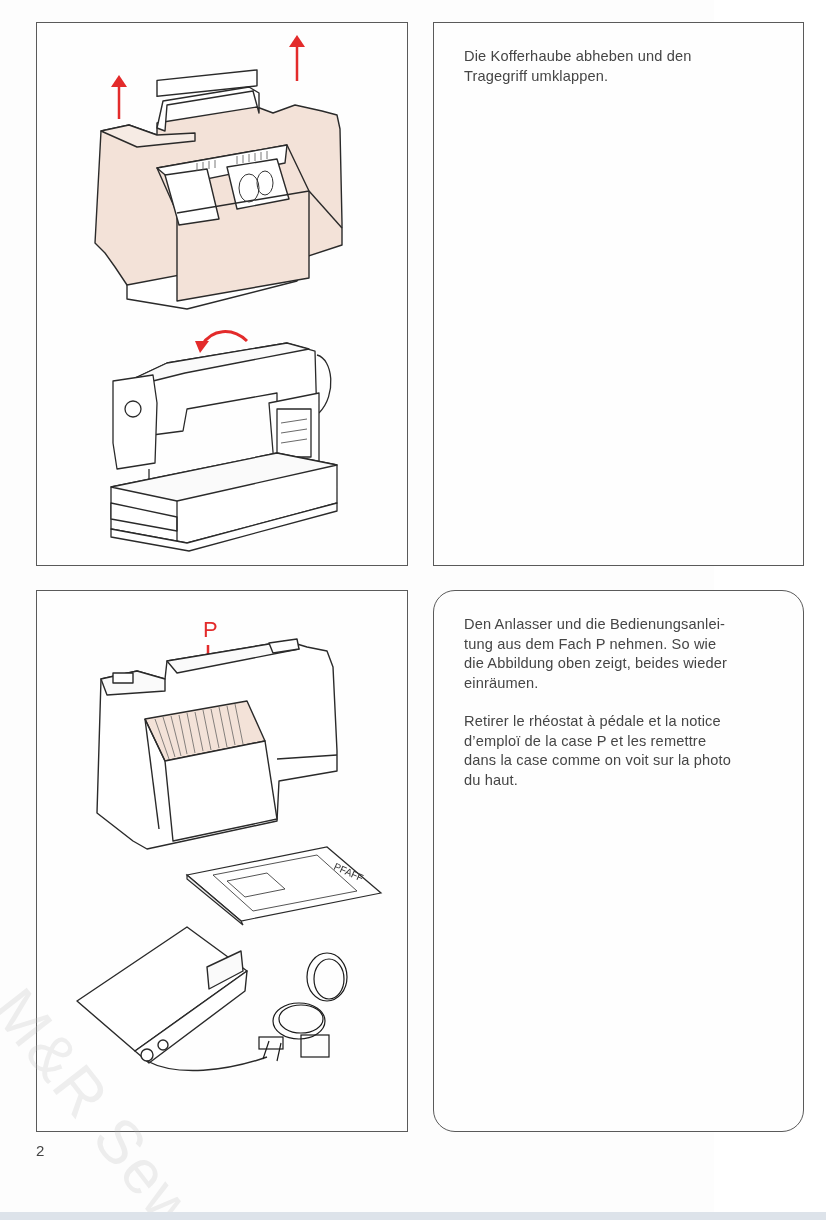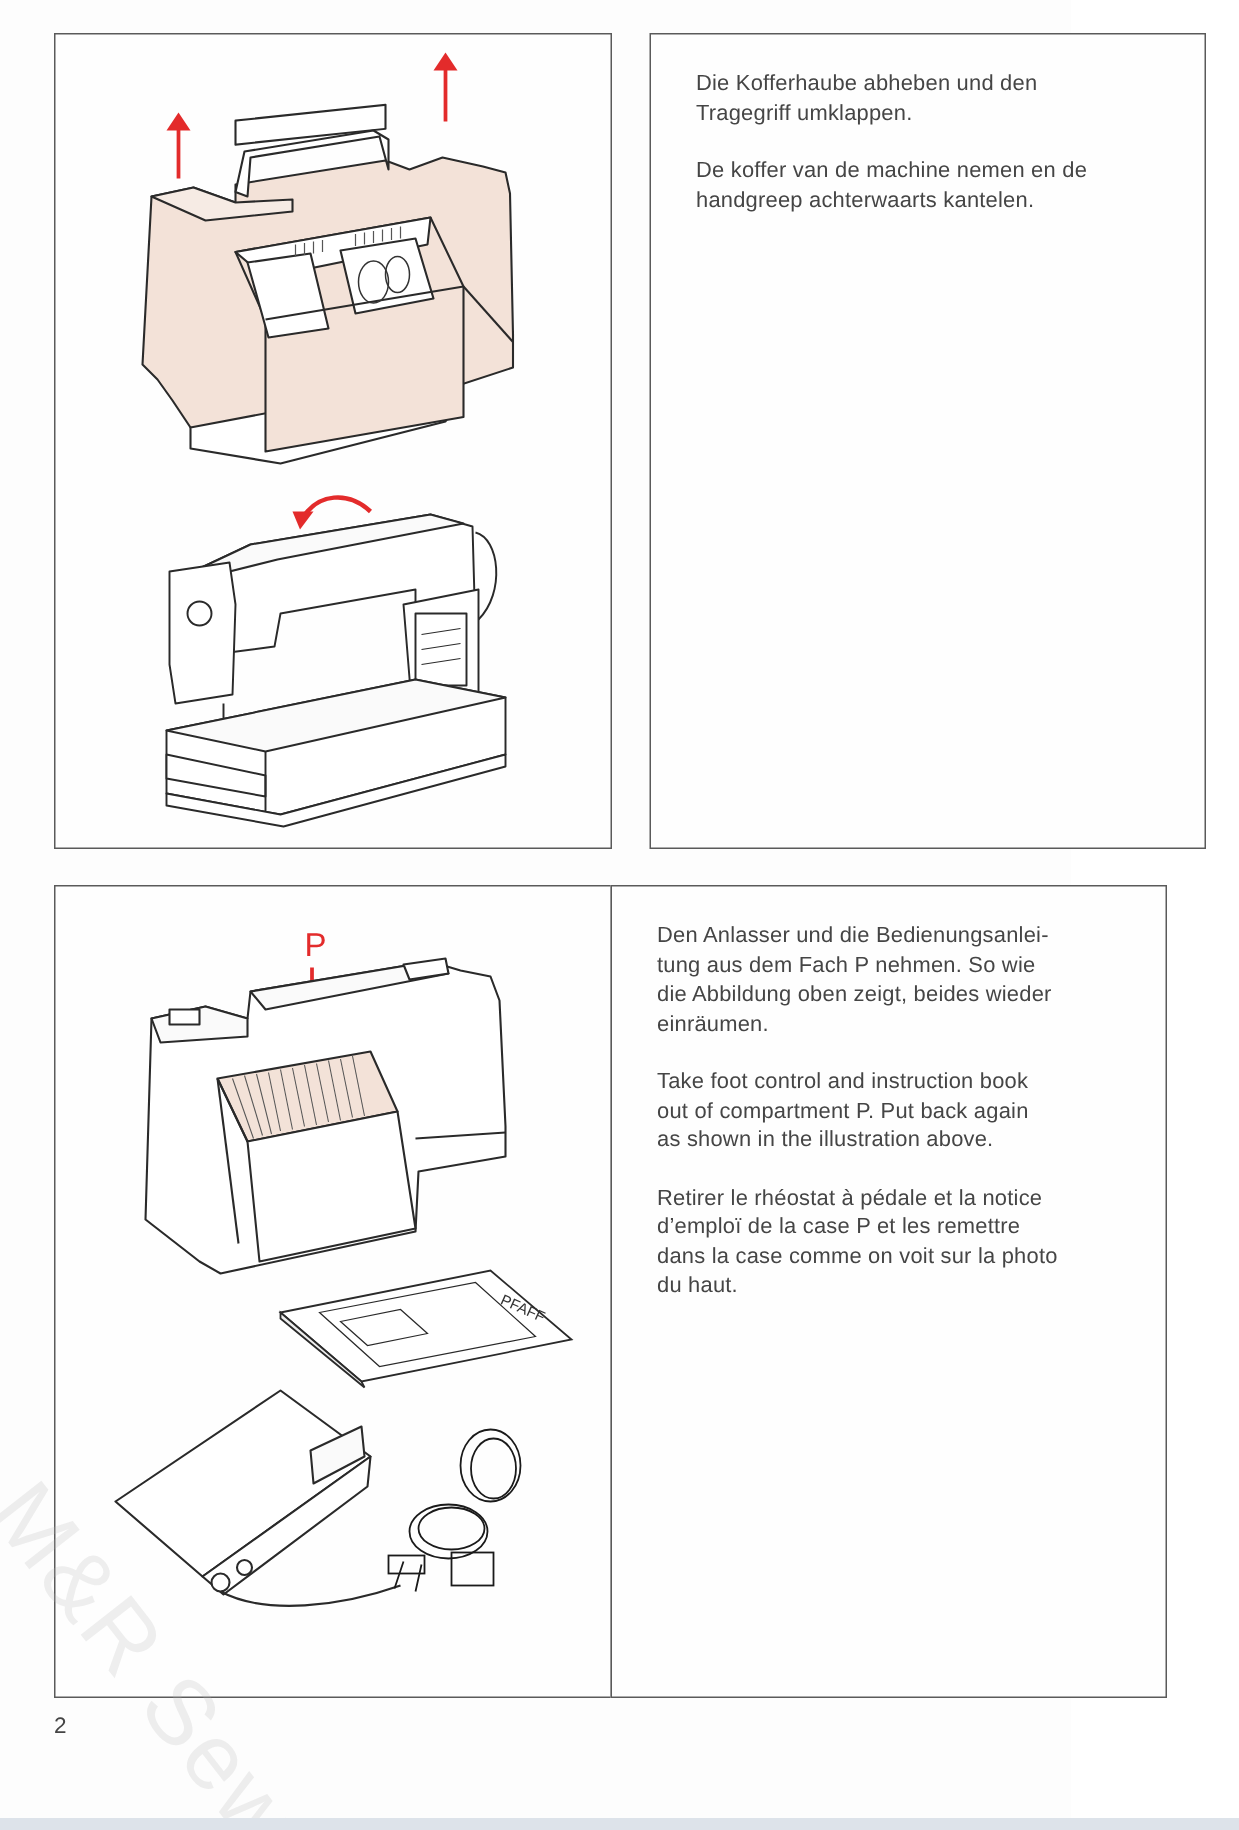--- a/index.html
+++ b/index.html
@@ -10,21 +10,21 @@
     color: #3a3a3a;
   }
   .page { position: absolute; left: 0; top: 0; width: 714px; height: 1212px; background: #fdfdfd; }
   .bottom-strip { position: absolute; left: 0; top: 1212px; width: 826px; height: 8px; background: #dde3ea; }
   .panel {
     position: absolute; border: 1.5px solid #5a5a5a; background: #fefefe; box-sizing: border-box;
   }
   #p-tl { left: 36px; top: 22px; width: 372px; height: 544px; }
   #p-tr { left: 433px; top: 22px; width: 371px; height: 544px; }
   #p-bl { left: 36px; top: 590px; width: 372px; height: 542px; }
-  #p-br { left: 407px; top: 590px; width: 371px; height: 542px; }
+  #p-br { left: 433px; top: 590px; width: 371px; height: 542px; border-radius: 22px; }
   .text-block { position: absolute; left: 30px; right: 20px; top: 24px; }
   .para {
     font-size: 14.6px; line-height: 19.5px; margin: 0 0 19px 0; color: #454545;
     letter-spacing: 0.15px; white-space: pre-line;
   }
   .page-number { position: absolute; left: 36px; top: 1142px; font-size: 15px; color: #444; }
   svg.illus { position: absolute; left: 0; top: 0; }
   .watermark {
     position: absolute; left: 35px; top: 975px; font-size: 62px; color: rgba(180,180,180,0.22);
     transform: rotate(52deg); transform-origin: 0 0; white-space: nowrap; letter-spacing: 2px;
@@ -111,22 +111,20 @@
         <line x1="140" y1="478" x2="140" y2="520"></line>
         <polygon points="150,520 300,480 300,488 152,528 74,514 74,506"></polygon>
       </g>
     </svg>
   </div>
 
   <div class="panel" id="p-tr">
     <div class="text-block">
       <p class="para">Die Kofferhaube abheben und den
 Tragegriff umklappen.</p>
-      <p class="para">De koffer van de machine nemen en de
-handgreep achterwaarts kantelen.</p>
     </div>
   </div>
 
   <div class="panel" id="p-bl">
     <svg class="illus" width="372" height="542" viewBox="0 0 372 542">
       <text x="166" y="46" font-family="Liberation Sans, sans-serif" font-size="22" fill="#e32b2b">P</text>
       <line x1="171" y1="54" x2="171" y2="104" stroke="#e32b2b" stroke-width="2.5"></line>
       <polygon points="162,100 180,100 171,114" fill="#e32b2b"></polygon>
 
       <g stroke="#2a2a2a" stroke-width="1.4" fill="#fff" stroke-linejoin="round">
@@ -184,23 +182,20 @@
       </g>
     </svg>
   </div>
 
   <div class="panel" id="p-br">
     <div class="text-block">
       <p class="para">Den Anlasser und die Bedienungsanlei-
 tung aus dem Fach P nehmen. So wie
 die Abbildung oben zeigt, beides wieder
 einräumen.</p>
-      <p class="para">Take foot control and instruction book
-out of compartment P. Put back again
-as shown in the illustration above.</p>
       <p class="para">Retirer le rhéostat à pédale et la notice
 d’emploï de la case P et les remettre
 dans la case comme on voit sur la photo
 du haut.</p>
     </div>
   </div>
 
   <div class="page-number">2</div>
   <div class="watermark">M&amp;R Sewing</div>
 </div>

